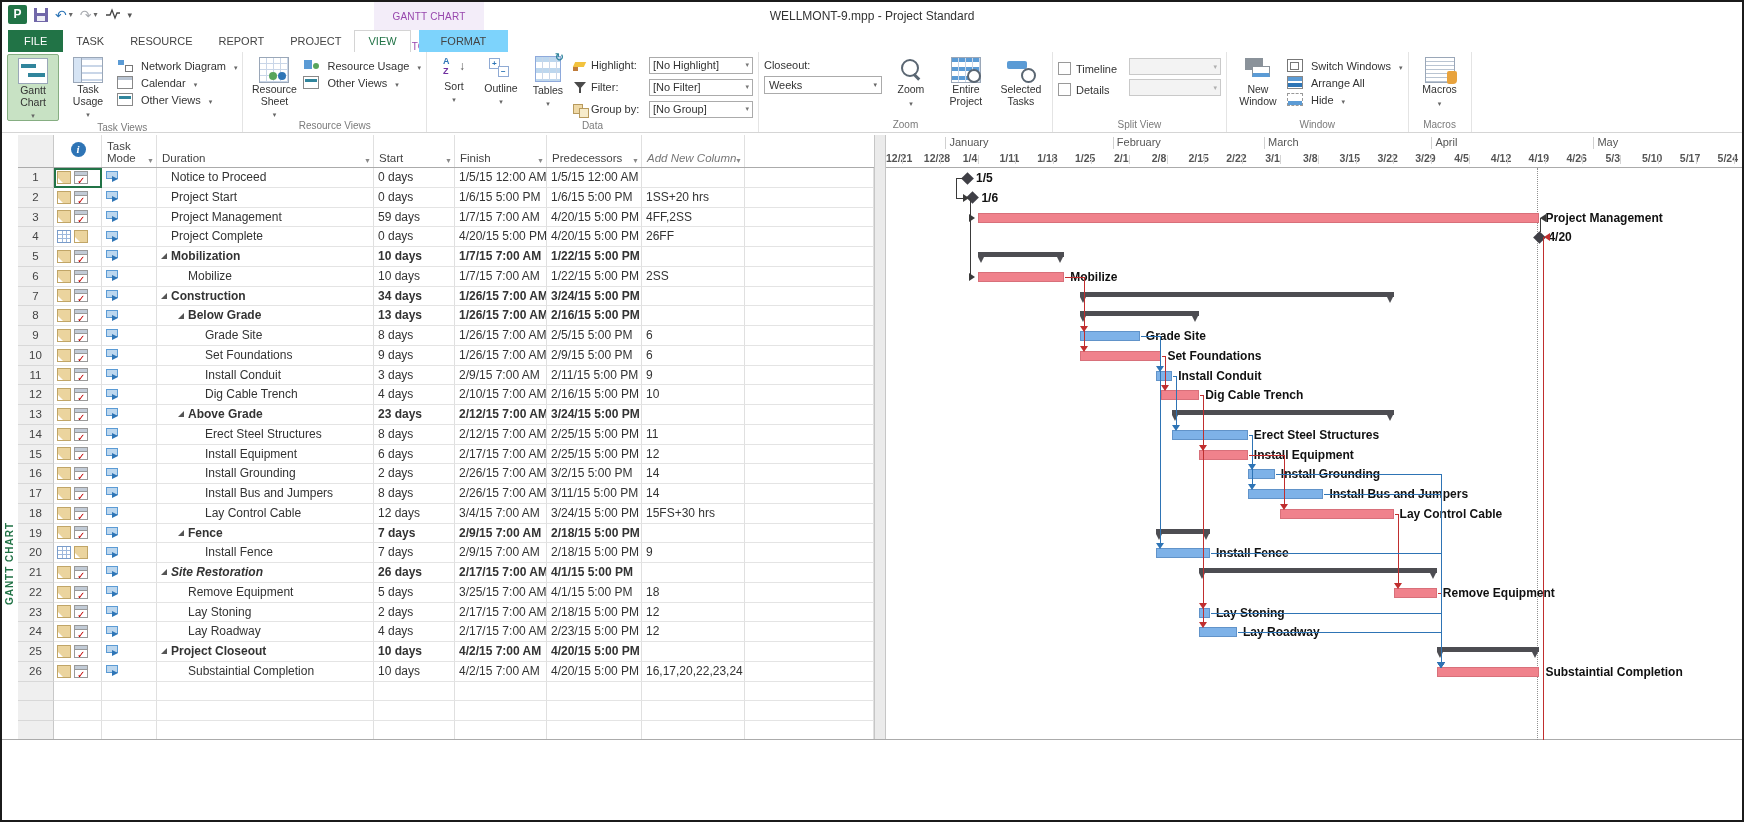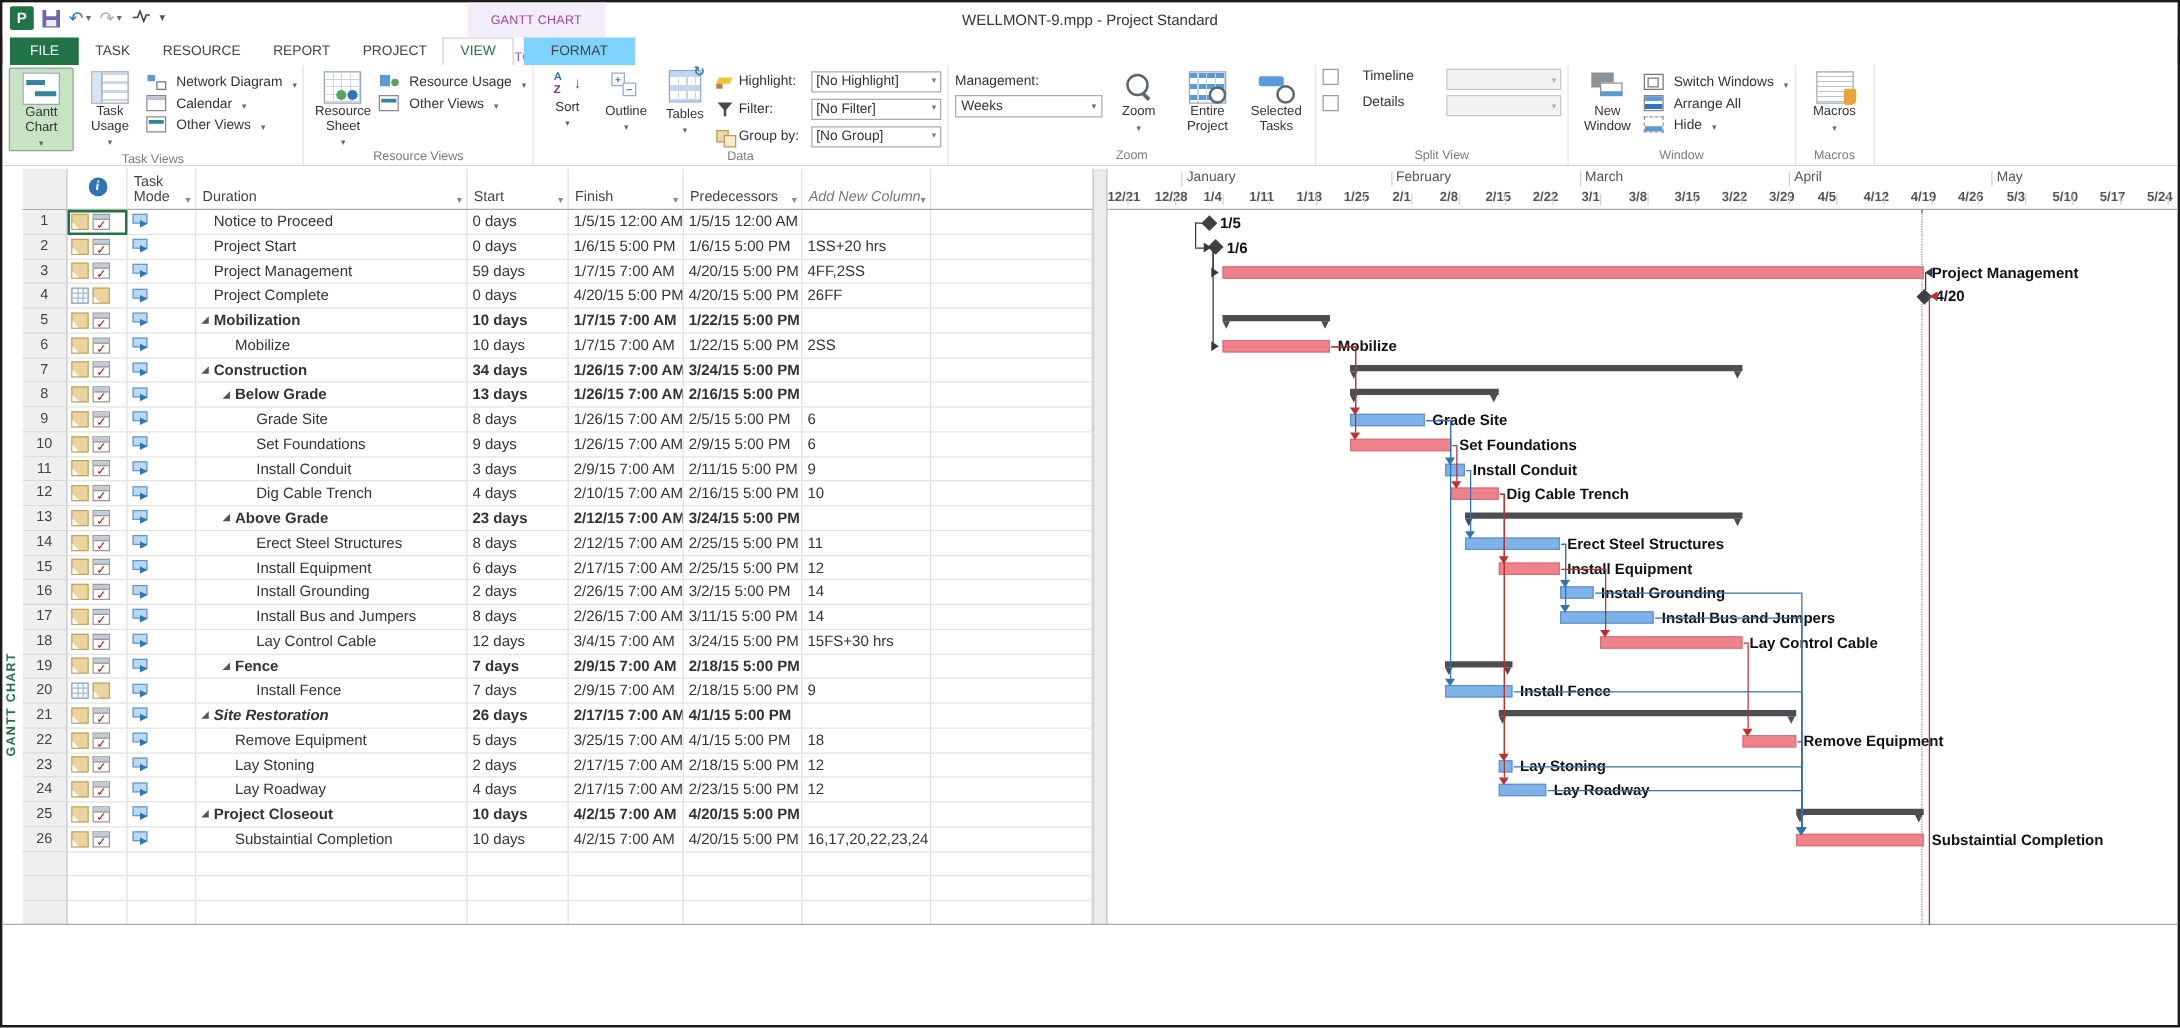--- a/index.html
+++ b/index.html
@@ -84,21 +84,21 @@
   .fi{width:14px;height:13px;position:relative;flex:0 0 14px;}
   .fi-high::before{content:"";position:absolute;left:1px;top:3px;width:11px;height:5px;background:#F2C23E;transform:skewX(-25deg);}
   .fi-high::after{content:"";position:absolute;left:0;top:8px;width:5px;height:4px;background:#C07C3A;}
   .fi-filter::before{content:"";position:absolute;left:1px;top:1px;border-left:6px solid transparent;border-right:6px solid transparent;border-top:7px solid #4A4A4A;}
   .fi-filter::after{content:"";position:absolute;left:6px;top:7px;width:2px;height:5px;background:#4A4A4A;}
   .fi-group::before{content:"";position:absolute;left:0;top:1px;width:8px;height:8px;border:1px solid #B89B5E;background:#EFD9A7;}
   .fi-group::after{content:"";position:absolute;left:6px;top:5px;width:8px;height:8px;border:1px solid #B89B5E;background:#F7ECCB;}
   .tsrow{font-size:11px;height:18px;line-height:18px;}
   .tselect{width:118px;height:18px;border:1px solid #ABABAB;background:#fff;font-size:11px;
            padding:0 4px;display:flex;justify-content:space-between;align-items:center;box-sizing:border-box;}
-  .chkrow{display:flex;align-items:flex-start;gap:19px;height:20px;font-size:11px;margin-top:1px;}
+  .chkrow{display:flex;align-items:flex-end;gap:5px;height:20px;font-size:11px;margin-top:1px;}
   .chk{width:11px;height:11px;border:1px solid #9A9A9A;background:#fff;flex:0 0 11px;}
   .dselect{width:92px;height:17px;border:1px solid #C9C9C9;background:#F3F3F3;display:flex;justify-content:flex-end;
            align-items:center;padding:0 3px;box-sizing:border-box;}
   .dselect .caret{color:#AFAFAF;}
   .rfill{flex:1;}
   .si-switch{border:1px solid #777;background:#fff;}
   .si-switch::before{content:"";position:absolute;left:2px;top:2px;width:7px;height:6px;border:1px solid #777;background:#fff;}
   .si-arrange{background:linear-gradient(180deg,#5B9BD5 0 4px,#fff 4px 6px,#2E75B6 6px 10px,#fff 10px 13px);border:1px solid #888;}
   .si-hide{border:1px dashed #999;background:#fff;}
   .si-hide::before{content:"";position:absolute;left:0;bottom:0;right:0;height:4px;background:#5B9BD5;}
@@ -297,21 +297,21 @@
               </span>
           </div>
         </div>
       </div>
       <div class="rglabel">Data</div>
     </div>
 
     <div class="rgroup">
       <div class="rgcontent">
         <div class="smallcol" style="padding-top:2px;">
-          <div class="tsrow">Management:</div>
+          <div class="tsrow">Closeout:</div>
           <div class="tselect">
               <span>Weeks</span>
               <span class="caret">▾</span>
             </div>
         </div>
         <div class="bigbtn">
           <div class="bi bi-mag"></div>
           <div class="bl">Zoom</div><span class="caret">▾</span>
         </div>
         <div class="bigbtn">

